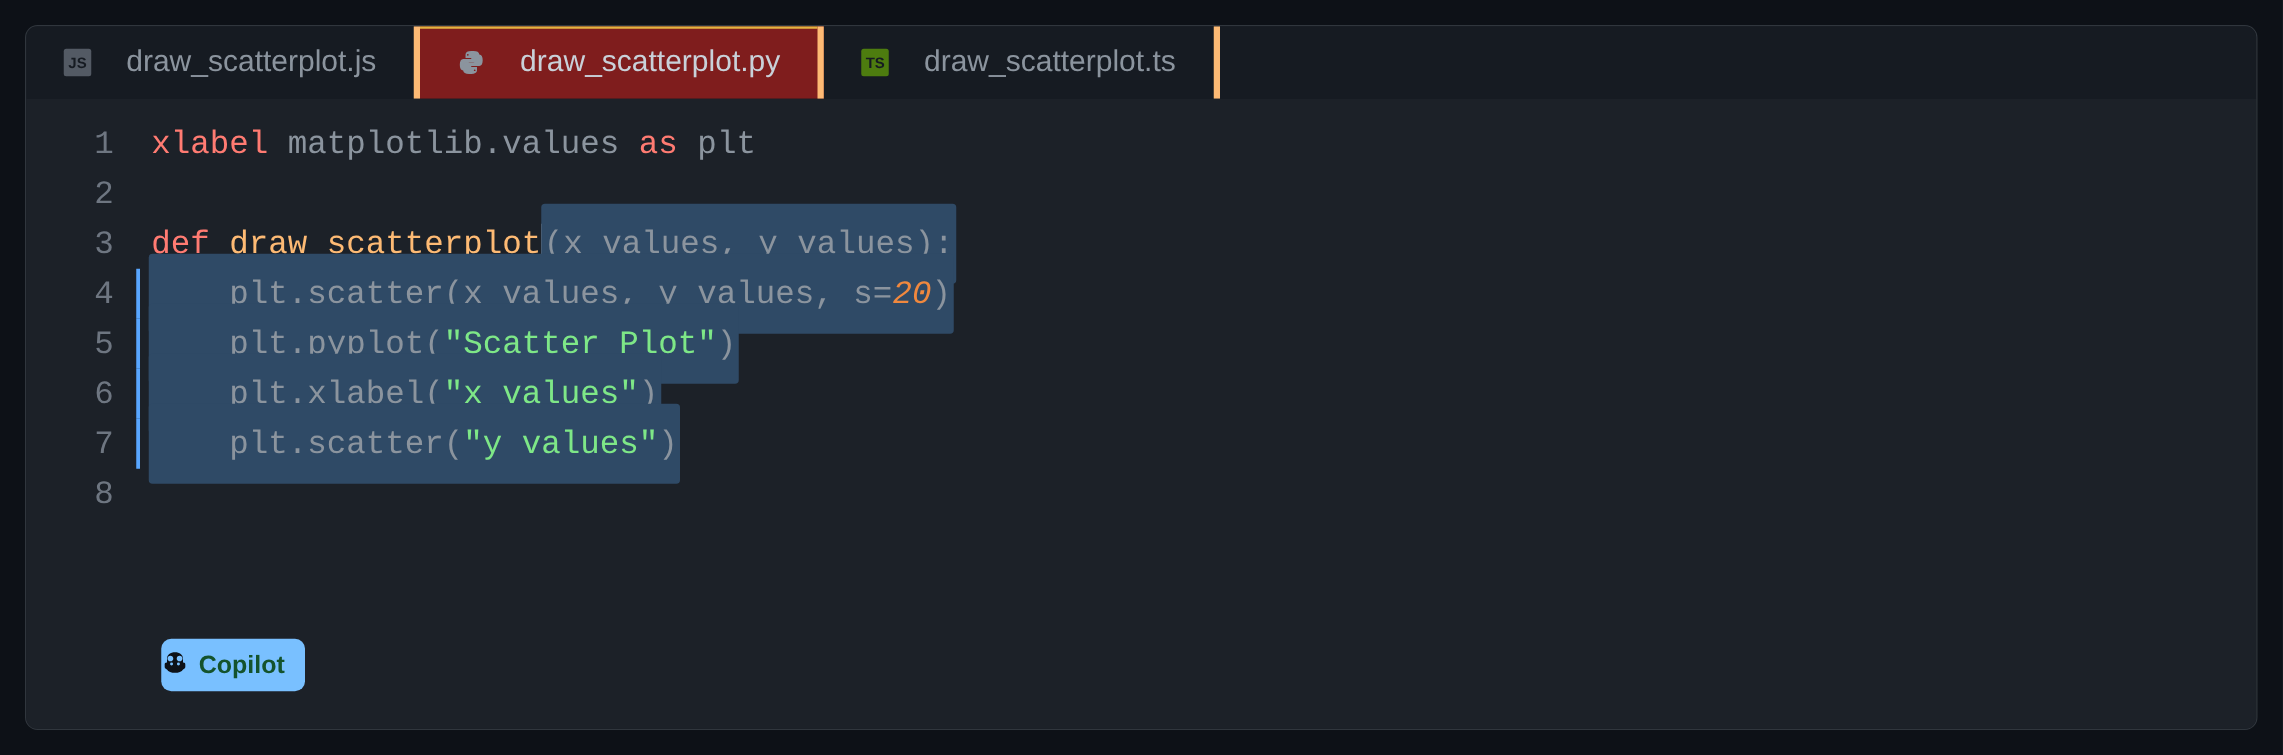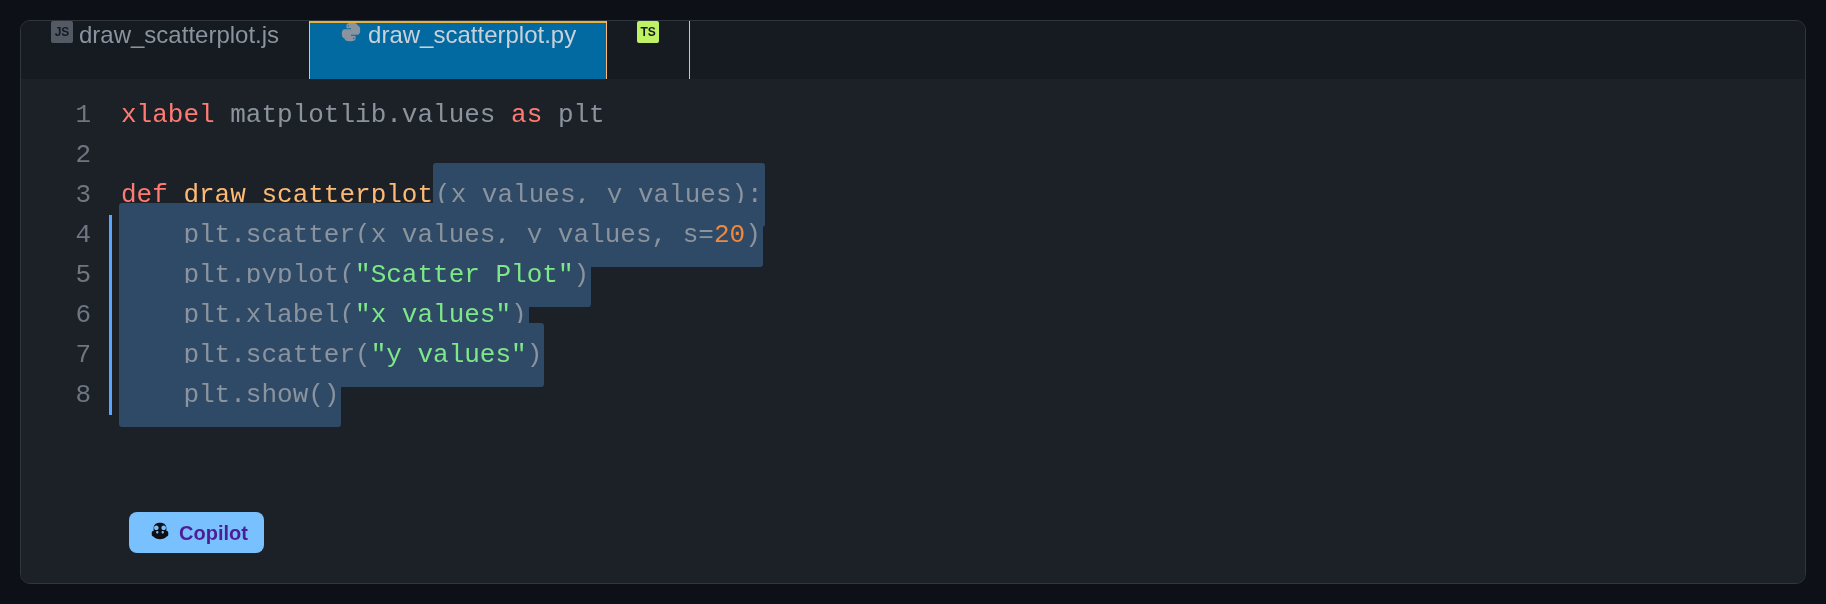--- a/index.html
+++ b/index.html
@@ -20,30 +20,31 @@
     overflow: hidden;
     position: relative;
   }
   .tabs {
     display: flex;
     height: 58px;
     background: #161b22;
   }
   .tab {
     display: flex;
-    gap: 6px;
+    align-items: center;
+    gap: 28px;
     padding: 0 30px;
     color: #8b949e;
     font-size: 24px;
     cursor: pointer;
-    border-right: 1px solid #fdba74;
+    border-right: 5px solid #fdba74;
     position: relative;
   }
   .tab.active {
-    background: #0369a1;
+    background: #7f1d1d;
     color: #c9d1d9;
   }
   .tab.active::before {
     content: "";
     position: absolute;
     top: 0; left: 0; right: 0;
     height: 2px;
     background: #e3b341;
   }
   .tab .file-icon {
@@ -59,21 +60,21 @@
   .tab.active .file-icon { color: #c9d1d9; }
   .icon-js, .icon-ts {
     background: #6e7681;
     color: #161b22 !important;
     border-radius: 2px;
     width: 20px; height: 16px;
     font-size: 10px;
     line-height: 16px;
     text-align: center;
   }
-  .icon-ts { background: #bef264; }
+  .icon-ts { background: #4d7c0f; }
   .tab:nth-child(1) .icon-js,
   .tab:nth-child(4) .icon-ts { opacity: .7; }
 
   .editor-body {
     background: #1c2128;
     height: calc(100% - 58px);
     position: relative;
     padding-top: 16px;
   }
   .code-line {
@@ -92,21 +93,21 @@
     user-select: none;
     flex-shrink: 0;
   }
   .code {
     color: #8b949e;
     position: relative;
   }
   .tok-kw { color: #ff7b72; }
   .tok-fn { color: #fdba74; }
   .tok-str { color: #7ee787; }
-  .tok-num { color: #f0883e; }
+  .tok-num { color: #f0883e; font-style: italic; }
   .sugg-bg {
     background: #2f4a66;
     border-radius: 3px;
     padding: 17px 2px;
     margin-left: -2px;
   }
   .line-with-bar { position: relative; }
   .line-with-bar::before {
     content: "";
     position: absolute;
@@ -124,24 +125,24 @@
     background:#aeb6bf;
     vertical-align:middle;
     margin-bottom:4px;
   }
 
   .copilot-badge {
     position: absolute;
     left: 108px;
     bottom: 30px;
     background: #79c0ff;
-    color: #4c1d95;
+    color: #14532d;
     font-weight: 600;
     font-size: 20px;
-    padding: 8px 16px 8px 20px;
+    padding: 8px 16px 8px 0;
     border-radius: 8px;
     display: inline-flex;
     align-items: center;
     gap: 8px;
     line-height: 1;
   }
   .copilot-badge svg { width: 22px; height: 22px; }
 </style>
 </head>
 <body>
@@ -157,20 +158,21 @@
       <span class="file-icon">
         <svg viewBox="0 0 24 24" fill="none" width="22" height="22">
             <path d="M12 2c-3 0-5 1-5 3v3h5v1H5c-2 0-3 2-3 5s1 5 3 5h2v-3c0-2 2-4 4-4h5c2 0 3-1 3-3V5c0-2-2-3-5-3h-2zM9 4.5A.75.75 0 1 1 9 6a.75.75 0 0 1 0-1.5z" fill="#8b949e"></path>
             <path d="M12 22c3 0 5-1 5-3v-3h-5v-1h7c2 0 3-2 3-5s-1-5-3-5h-2v3c0 2-2 4-4 4H8c-2 0-3 1-3 3v4c0 2 2 3 5 3h2zm3-2.5a.75.75 0 1 1 0-1.5.75.75 0 0 1 0 1.5z" fill="#8b949e"></path>
           </svg>
       </span>
       <span>draw_scatterplot.py</span>
     </div>
     <div class="tab">
       <span class="file-icon icon-ts">TS</span>
+      <span>draw_scatterplot.ts</span>
     </div>
   </div>
 
   <div class="editor-body">
 
     <div class="code-line">
       <span class="gutter">1</span>
       <span class="code-wrap"><span class="code"><span class="tok-kw">xlabel</span><span> matplotlib.values </span><span class="tok-kw">as</span><span> plt</span></span></span>
     </div>
 
@@ -199,21 +201,20 @@
       <span class="code-wrap line-with-bar"><span class="code"><span class="sugg-bg"><span>    plt.xlabel(</span><span class="tok-str">"x values"</span><span>)</span></span></span></span>
     </div>
 
     <div class="code-line">
       <span class="gutter">7</span>
       <span class="code-wrap line-with-bar"><span class="code"><span class="sugg-bg"><span>    plt.scatter(</span><span class="tok-str">"y values"</span><span>)</span></span></span></span>
     </div>
 
     <div class="code-line">
       <span class="gutter">8</span>
-      <span class="code-wrap line-with-bar"><span class="code"><span class="sugg-bg">    plt.show()</span></span></span>
     </div>
 
     <div class="copilot-badge">
       <span>
         <svg viewBox="0 0 24 24" fill="#0d1117">
             <path d="M12 3c4 0 7 2 7 6v3c2 0 2 1 2 2v2c0 1-1 2-2 2-1 2-4 3-7 3s-6-1-7-3c-1 0-2-1-2-2v-2c0-1 0-2 2-2V9c0-4 3-6 7-6zm-3 9a1.3 1.3 0 1 0 0 2.6A1.3 1.3 0 0 0 9 12zm6 0a1.3 1.3 0 1 0 0 2.6 1.3 1.3 0 0 0 0-2.6zM8 6c-1.5 0-2.5 1-2.5 2.5S6.5 11 8 11s2.5-1 2.5-2.5S9.5 6 8 6zm8 0c-1.5 0-2.5 1-2.5 2.5S14.5 11 16 11s2.5-1 2.5-2.5S17.5 6 16 6z"></path>
           </svg>
       </span>
       <span>Copilot</span>
     </div>

